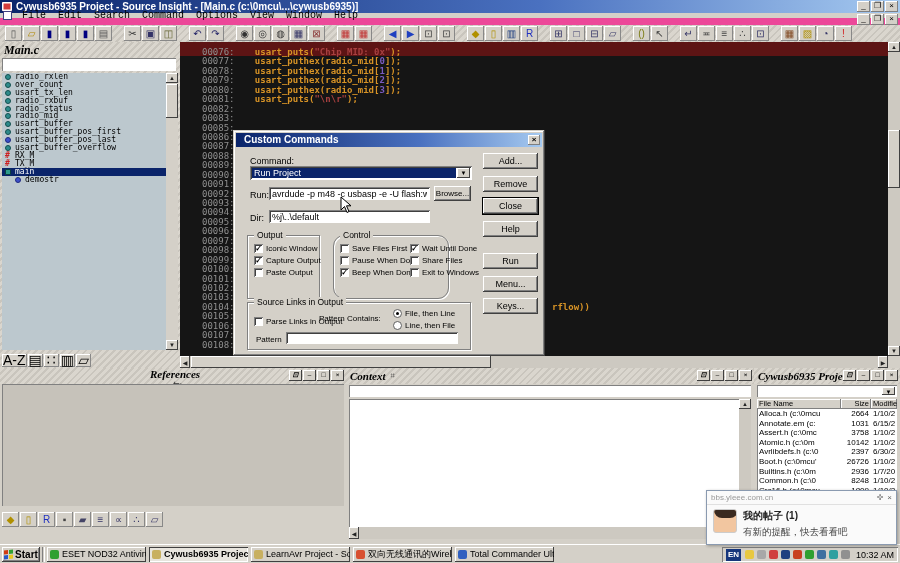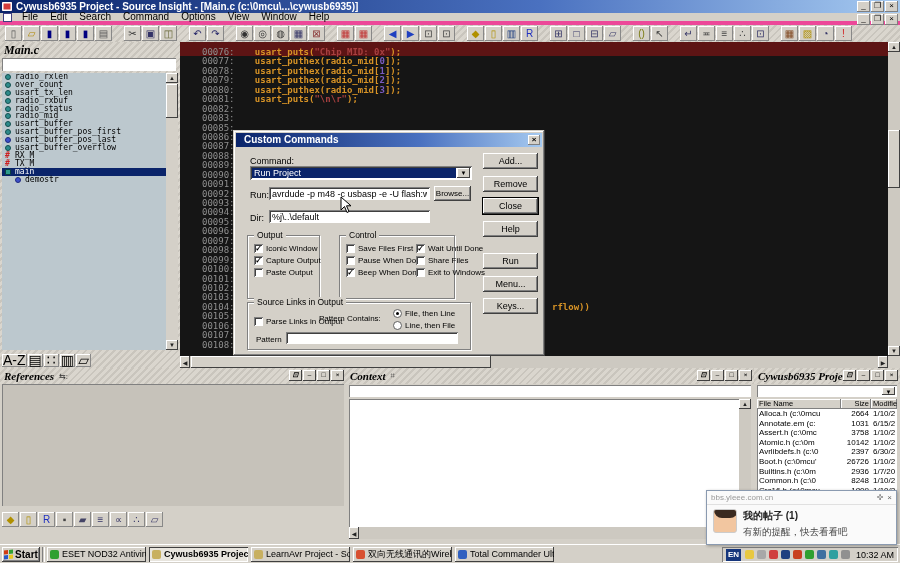--- a/index.html
+++ b/index.html
@@ -17,21 +17,21 @@
   #titlebar { position:absolute; left:0; top:0; width:900px; height:13px;
     background:linear-gradient(90deg,#0a246a,#4a71c0 60%,#a6caf0); color:#fff;
     display:flex; align-items:center; padding:0 2px; }
   #titlebar .app-ic { width:10px; height:9px; background:#d43c3c; box-shadow:inset 0 0 0 1.5px #fff; margin-right:4px; border-radius:1px; }
   #titlebar .t { font-weight:bold; font-size:10px; white-space:nowrap; letter-spacing:0; }
   .winctrls { position:absolute; right:2px; top:1px; display:flex; gap:1px; }
   .wbtn { width:13px; height:11px; font-size:8px; line-height:10px; text-align:center; color:#000; }
 
   
   #menubar { position:absolute; left:0; top:13px; width:900px; height:12px; background:#d4d0c8;
-    display:flex; align-items:center; padding-left:2px; border-bottom:4px solid #ec4899; }
+    display:flex; align-items:center; padding-left:2px; border-bottom:7px solid #ec4899;font-family:Liberation Mono, monospace; }
   #menubar .child-ic { width:9px; height:9px; background:#fff; border:1px solid #404080; margin:0 4px 0 1px; }
   .menu-item { padding:0 6px; font-size:10px; height:12px; line-height:12px; }
 
   
   #toolbar { position:absolute; left:0; top:25px; width:900px; height:17px; display:flex; align-items:center; padding-left:3px; }
   .tgroup { display:flex; margin-right:7px; padding:0 2px; }
   .tbtn { width:17px; height:15px; margin-right:1px; display:flex; align-items:center; justify-content:center;
     font-size:10px; background:#d4d0c8; box-shadow: inset -1px -1px 0 #888, inset 1px 1px 0 #fff; }
 
   
@@ -378,21 +378,21 @@
       <span class="sb-thumb" style="left:0;top:88px;width:12px;height:58px;"></span>
     </div>
     <div id="ed-hscroll" class="scroll">
       <span class="sb-btn" style="left:0;top:0;width:10px;height:12px;">◀</span>
       <span class="sb-btn" style="right:0;top:0;width:10px;height:12px;">▶</span>
       <span class="sb-thumb" style="left:11px;top:0;width:300px;height:12px;"></span>
     </div>
   </div>
 
   <div id="references-panel">
-    <div class="panel-title hatch" style="left:0;top:0;right:0;">
+    <div class="panel-title hatch" style="left:0;top:0;right:0;flex-direction:column;">
       <span>References</span>
         <span class="ptitle-icon">⇆:</span>
       <span class="pctrls">
           <span class="pbtn">⊡</span>
           <span class="pbtn">–</span>
           <span class="pbtn">□</span>
           <span class="pbtn">×</span>
         </span>
     </div>
     <div id="references-body"></div>
@@ -528,21 +528,21 @@
             <span class="cb">✓</span>
             <span>Iconic Window</span>
           </span><span class="cb-row" style="left: 6px; top: 20px;">
             <span class="cb">✓</span>
             <span>Capture Output</span>
           </span><span class="cb-row" style="left: 6px; top: 32px;">
             <span class="cb"></span>
             <span>Paste Output</span>
           </span></span>
     </div>
-    <div class="group" style="left:106px;top:105px;width:116px;height:64px;">
+    <div class="group" style="left:100px;top:105px;width:116px;height:64px;border-radius:11px;">
       <span class="glabel">Control</span>
       <span id="ctl-checks1"><span class="cb-row" style="left: 6px; top: 8px;">
             <span class="cb"></span>
             <span>Save Files First</span>
           </span><span class="cb-row" style="left: 6px; top: 20px;">
             <span class="cb"></span>
             <span>Pause When Done</span>
           </span><span class="cb-row" style="left: 6px; top: 32px;">
             <span class="cb">✓</span>
             <span>Beep When Done</span>

